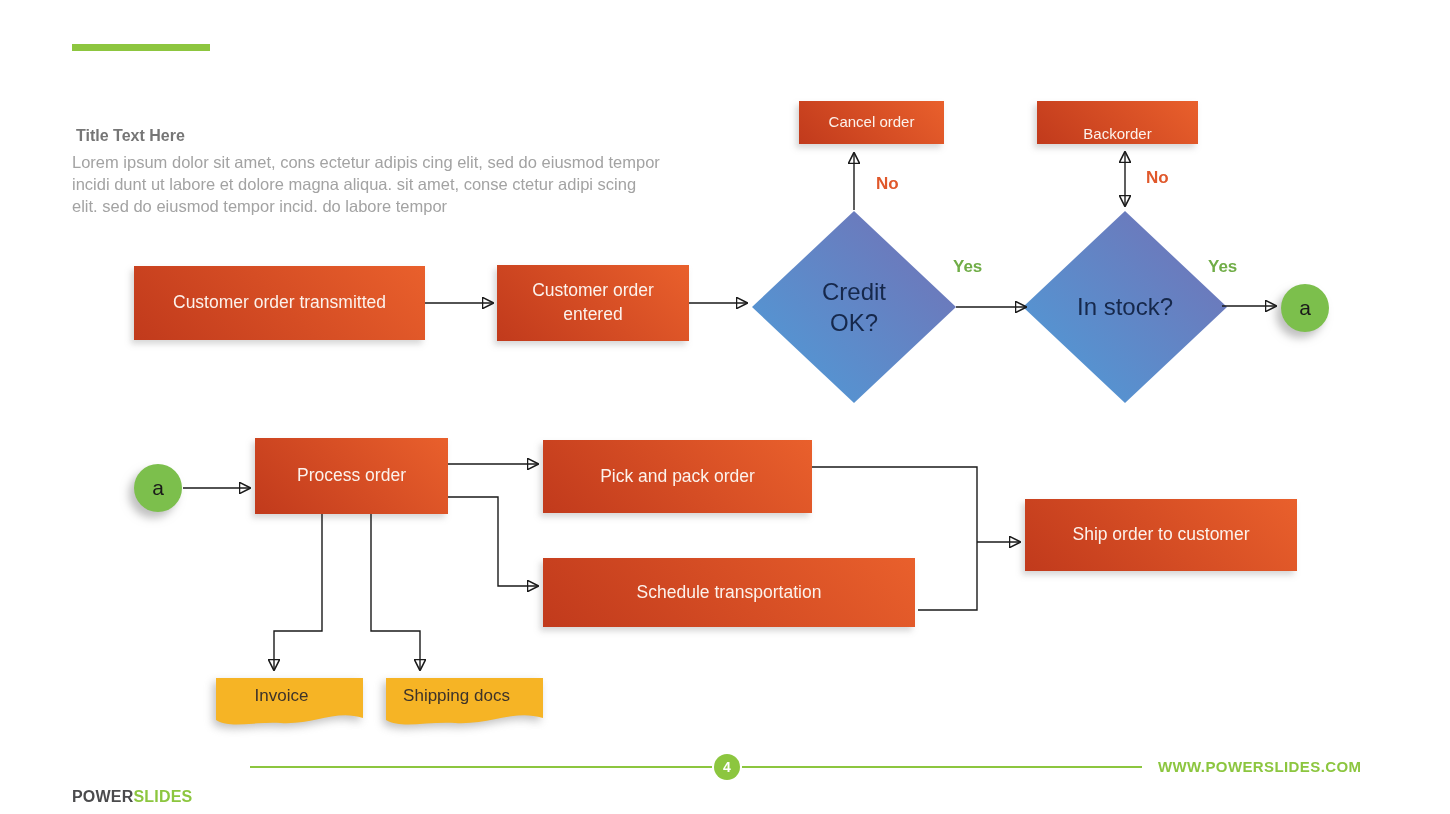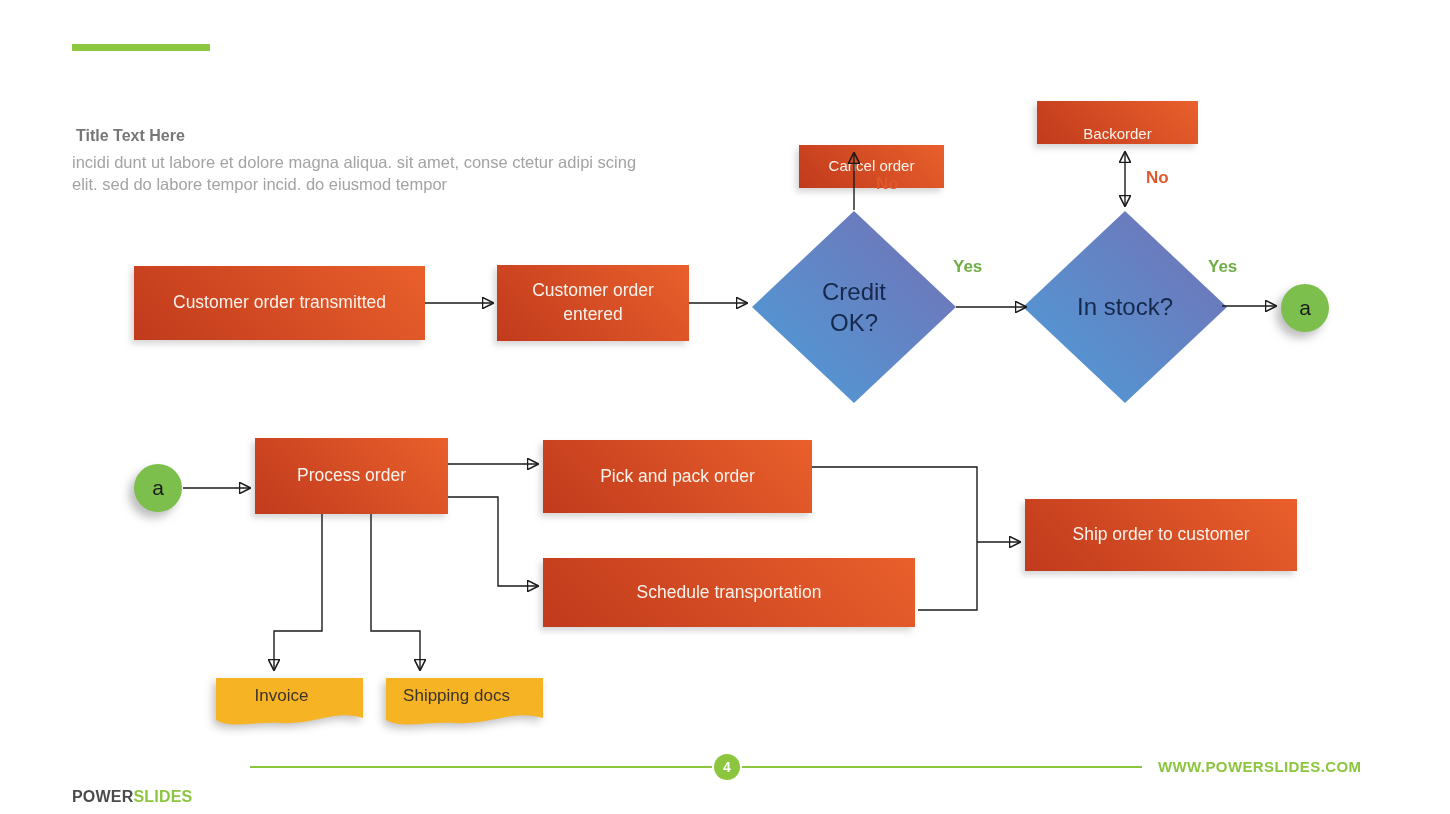--- a/index.html
+++ b/index.html
@@ -56,37 +56,38 @@
   .footer-site { position:absolute; left:1158px; top:758px; font-size:15px; font-weight:bold; letter-spacing:0.4px; color:#8cc63f; }
 </style>
 </head>
 <body>
 
 <div class="stage">
 
   <div class="accent-bar"></div>
   <div class="subtitle">Title Text Here</div>
   <div class="body-text">
+    <div>Lorem ipsum dolor sit amet, cons ectetur adipis cing elit, sed do eiusmod tempor</div>
     <div>incidi dunt ut labore et dolore magna aliqua. sit amet, conse ctetur adipi scing</div>
-    <div>elit. sed do labore tempor incid. do eiusmod tempor</div>
+    <div>elit. sed do eiusmod tempor incid. do labore tempor</div>
   </div>
 
   <div class="node process" style="left:134px; top:266px; width:291px; height:74px;">
     <span>Customer order transmitted</span>
   </div>
 
   <div class="node process" style="left:497px; top:265px; width:192px; height:76px; padding:0 28px;">
     <span>Customer order entered</span>
   </div>
 
   <div class="node decision" style="left:752px; top:211px; width:204px; height:192px;">
     <span class="d-label">Credit OK?</span>
   </div>
 
-  <div class="node process small" style="left:799px; top:101px; width:145px; height:43px;margin-top:44px;">
+  <div class="node process small" style="left:799px; top:101px; width:145px; height:43px;">
     <span>Cancel order</span>
   </div>
 
   <div class="node decision" style="left:1023px; top:211px; width:204px; height:192px;text-align:center;">
     <span class="d-label">In stock?</span>
   </div>
 
   <div class="node process small" style="left:1037px; top:101px; width:161px; height:43px;align-items:flex-end;">
     <span>Backorder</span>
   </div>

